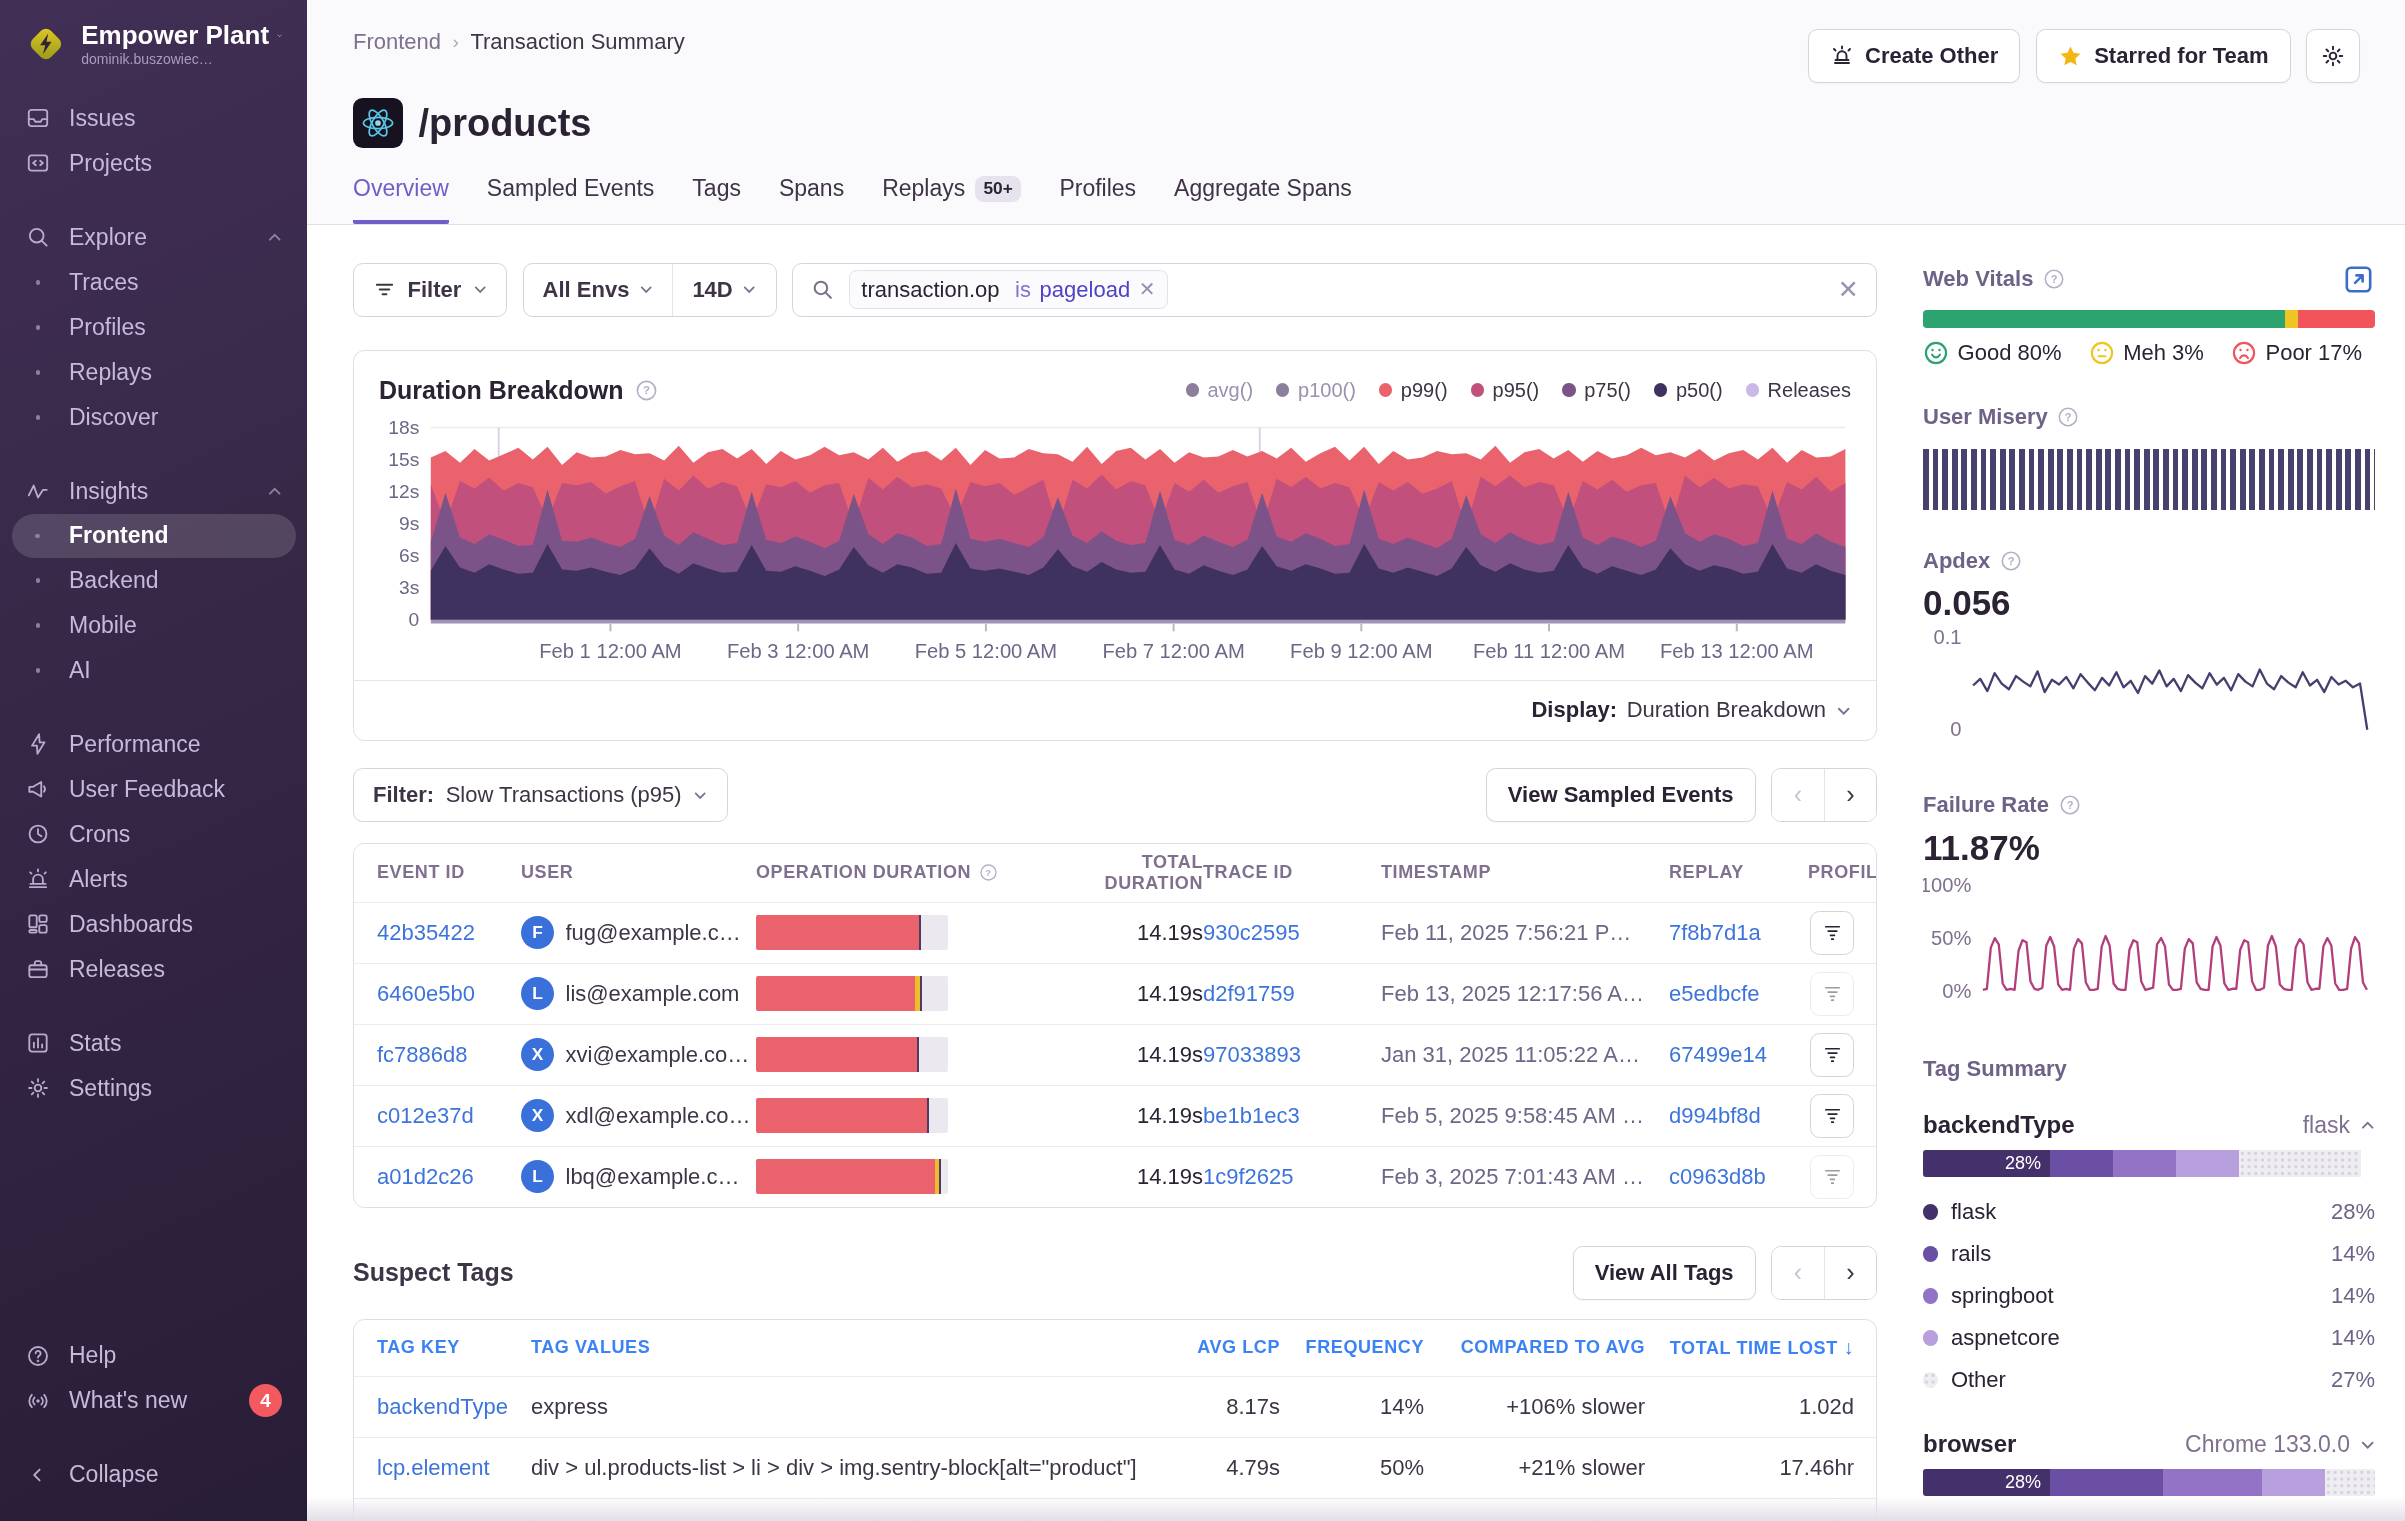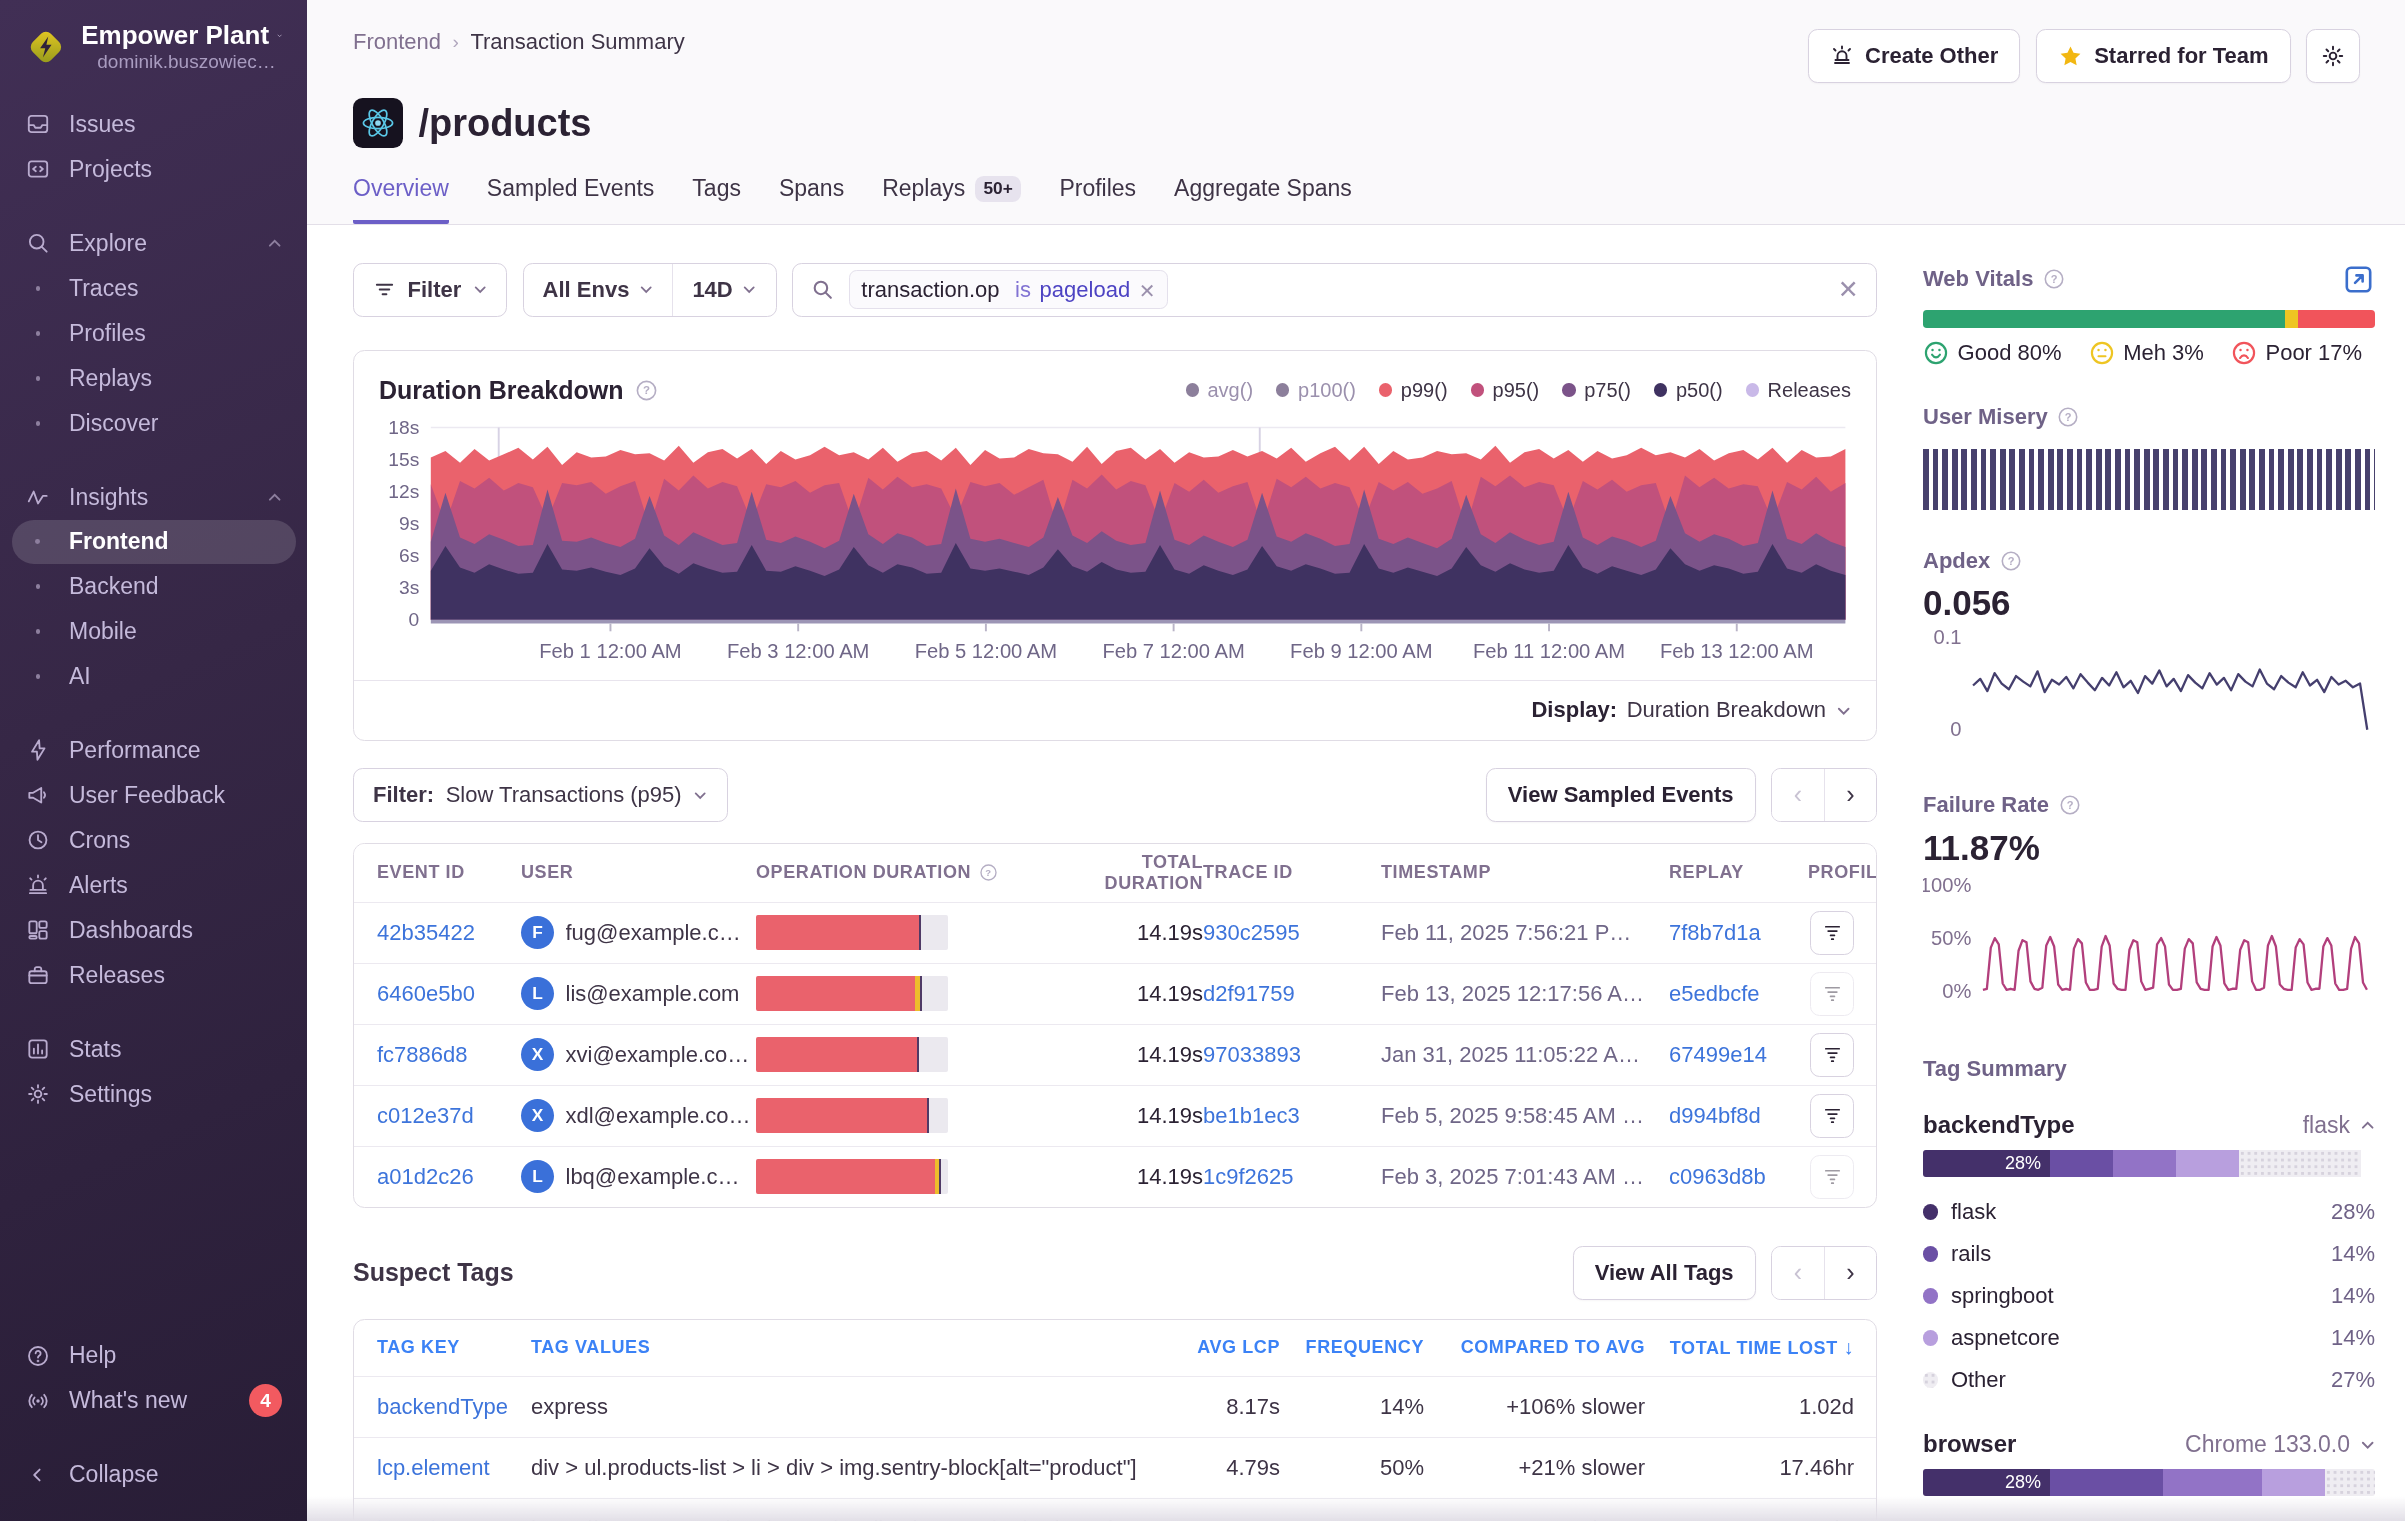--- a/index.html
+++ b/index.html
@@ -4,21 +4,21 @@
 <style>
   * { margin:0; padding:0; box-sizing:border-box; }
   html,body { width:2406px; height:1522px; overflow:hidden; }
   body { font-family:"Liberation Sans", sans-serif; background:#fff; color:#2b2233; display:flex; font-size:22px; }
 
   
   .sidebar { width:307px; flex-shrink:0; height:100%; background:linear-gradient(155deg,#412f55 0%,#362746 45%,#281d36 100%); color:#c5badb; display:flex; flex-direction:column; padding:21px 0 25px; }
   .org { display:flex; gap:14.4px; padding:0 25px; align-items:center; }
   .org-meta { line-height:1.15; min-width:0; }
   .org-name { color:#fff; font-weight:700; font-size:26px; white-space:nowrap; display:flex; align-items:center; gap:7.7px; }
-  .org-sub { color:#a99cc0; font-size:19px; white-space:nowrap; overflow:hidden; text-overflow:ellipsis; max-width:202px;margin-left:16px; }
+  .org-sub { color:#a99cc0; font-size:14px; white-space:nowrap; overflow:hidden; text-overflow:ellipsis; max-width:202px; }
   .navgroup { margin-top:29px; }
   .nav-item { height:45px; display:flex; align-items:center; gap:18px; padding:0 25px; font-size:23px; color:#c5badb; cursor:pointer; }
   .nav-item .nico { width:26px; display:flex; justify-content:center; align-items:center; flex-shrink:0; }
   .nav-item .spacer { flex:1; }
   .nav-sub { padding-left:25px; }
   .nav-sub .nico .dot { width:4.8px; height:4.8px; border-radius:50%; background:#8d7f9e; }
   .nav-active { background:rgba(255,255,255,0.14); border-radius:23px; margin:0 11.5px; padding:0 13.4px; color:#fff; font-weight:700; height:44px; }
   .side-flex { flex:1; }
   .badge-red { background:#f25a60; color:#fff; border-radius:50%; width:33px; height:33px; display:flex; align-items:center; justify-content:center; font-size:19px; font-weight:700; }
   svg.sicon { stroke:#b9abce; fill:none; stroke-width:1.7; stroke-linecap:round; stroke-linejoin:round; }
@@ -44,21 +44,21 @@
   .content { flex:1; display:flex; gap:46px; padding:38px 31px 0 46px; background:#fff; min-height:0; }
   .main-col { width:1524px; flex-shrink:0; }
 
   
   .filterbar { display:flex; gap:15.4px; }
   .fbtn { background:#fff; border:1px solid #d8d2e0; border-radius:9.6px; height:54px; display:flex; align-items:center; gap:11.5px; padding:0 19px; font-size:22px; font-weight:700; color:#3e3446; cursor:pointer; }
   .seg-group { display:flex; background:#fff; border:1px solid #d8d2e0; border-radius:9.6px; height:54px; overflow:hidden; }
   .seg { display:flex; align-items:center; gap:9.6px; padding:0 19px; font-size:22px; font-weight:700; color:#3e3446; cursor:pointer; }
   .seg + .seg { border-left:1px solid #e6e2ec; }
   .searchbox { flex:1; background:#fff; border:1px solid #d8d2e0; border-radius:9.6px; height:54px; display:flex; align-items:center; padding:0 17.3px; gap:13.4px; }
-  .token { display:flex; align-items:flex-end; gap:8.6px; border:1px solid #e4e0ec; background:#fbfafd; border-radius:7.7px; padding:5.8px 11.5px; font-size:22px; cursor:pointer; }
+  .token { display:flex; align-items:flex-start; gap:8.6px; border:1px solid #e4e0ec; background:#fbfafd; border-radius:7.7px; padding:5.8px 11.5px; font-size:22px; cursor:pointer; }
   .token .tk-key { color:#2b2233; }
   .token .tk-op { color:#8273d3;margin-left:7px; }
   .token .tk-val { color:#4d43c3; }
   .token .tk-x { color:#9b90ad; font-size:20px; }
   .search-clear { margin-left:auto; color:#9b90ad; font-size:25px; cursor:pointer; }
 
   
   .card { border:1px solid #e0dce5; border-radius:11.5px; background:#fff; }
   .dur-card { margin-top:33px; }
   .dur-head { display:flex; justify-content:space-between; align-items:center; padding:25px 25px 5.8px; }

